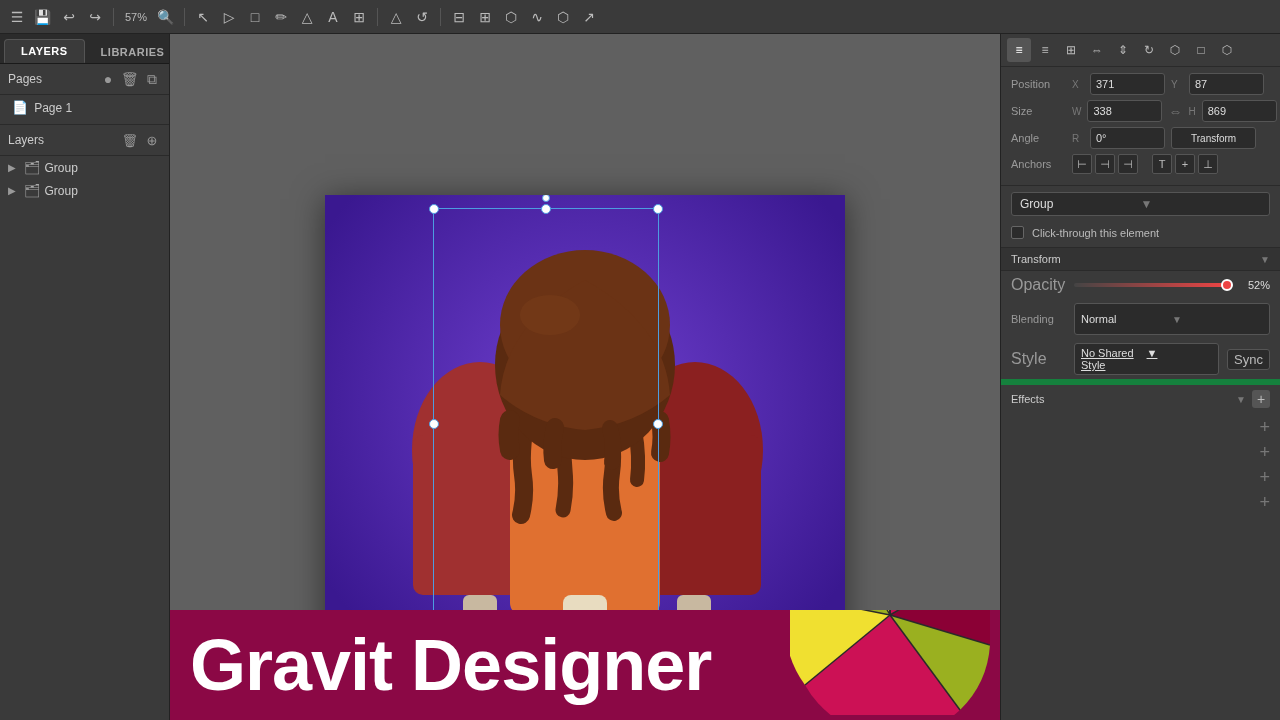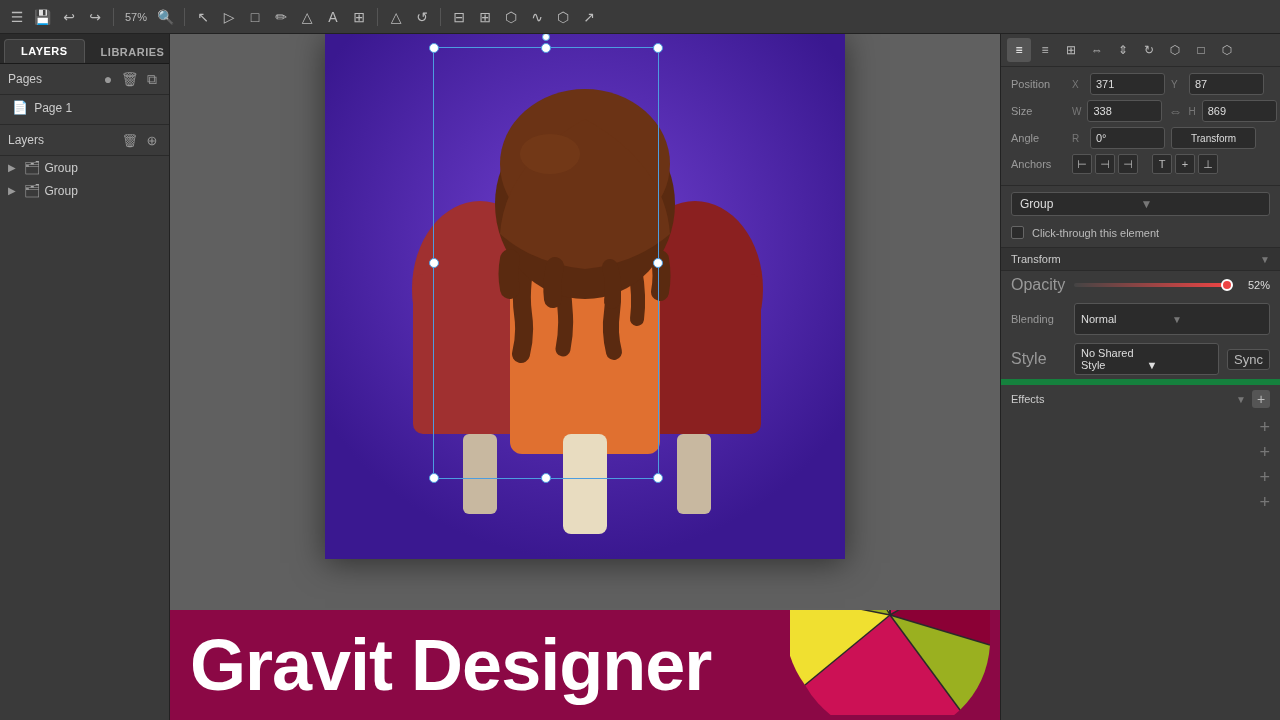--- a/index.html
+++ b/index.html
@@ -128,21 +128,21 @@
     .layer-item .layer-icon { font-size: 13px; color: #aaa; }
     .layer-item .layer-name { flex: 1; }
 
     
     .canvas-area {
       flex: 1;
       background: #ef4444;
       position: relative;
       overflow: hidden;
       display: flex;
-      align-items: flex-start;
+      align-items: flex-end;
       justify-content: center;
     }
     .canvas-bg {
       position: absolute;
       inset: 0;
       background: #606060;
     }
     .canvas-frame {
       width: 520px;
       height: 525px;
@@ -381,22 +381,23 @@
     }
     .style-label { font-size: 16px; color: #999; width: 55px; }
     .style-select {
       flex: 1;
       background: #2b2b2b;
       border: 1px solid #555;
       border-radius: 3px;
       color: #ddd;
       font-size: 11px;
       padding: 3px 6px;
-      display: flex; align-items: flex-end;
-      cursor: pointer;
+      display: flex; align-items: flex-start;
+      cursor: pointer;
+      text-decoration: underline;
     }
     .style-select span { flex: 1; }
     .sync-btn {
       background: #2b2b2b;
       border: 1px solid #555;
       border-radius: 3px;
       color: #bbb;
       font-size: 13px;
       padding: 2px 6px;
       cursor: pointer;

